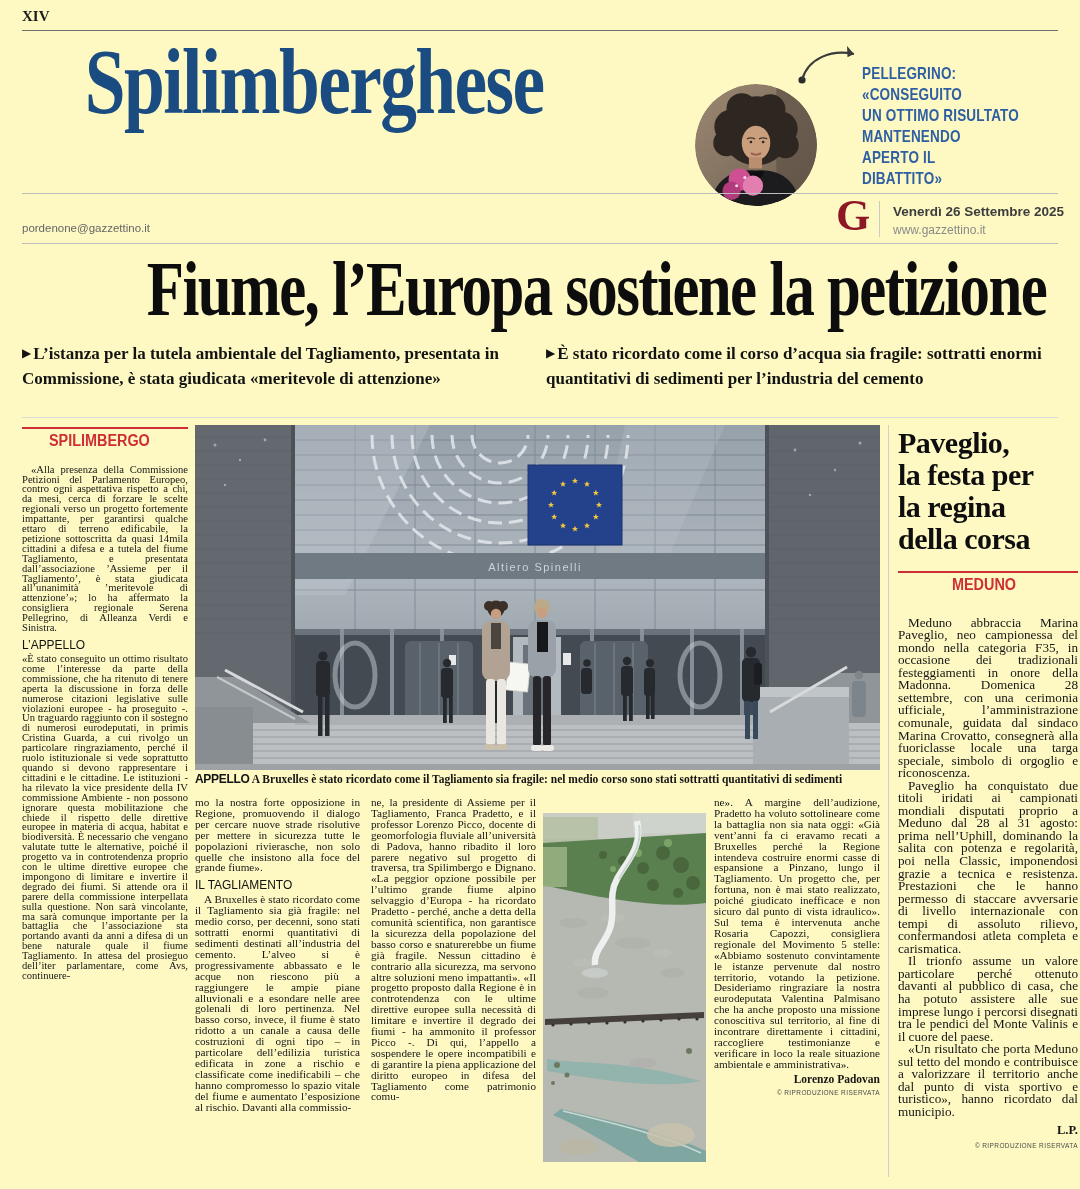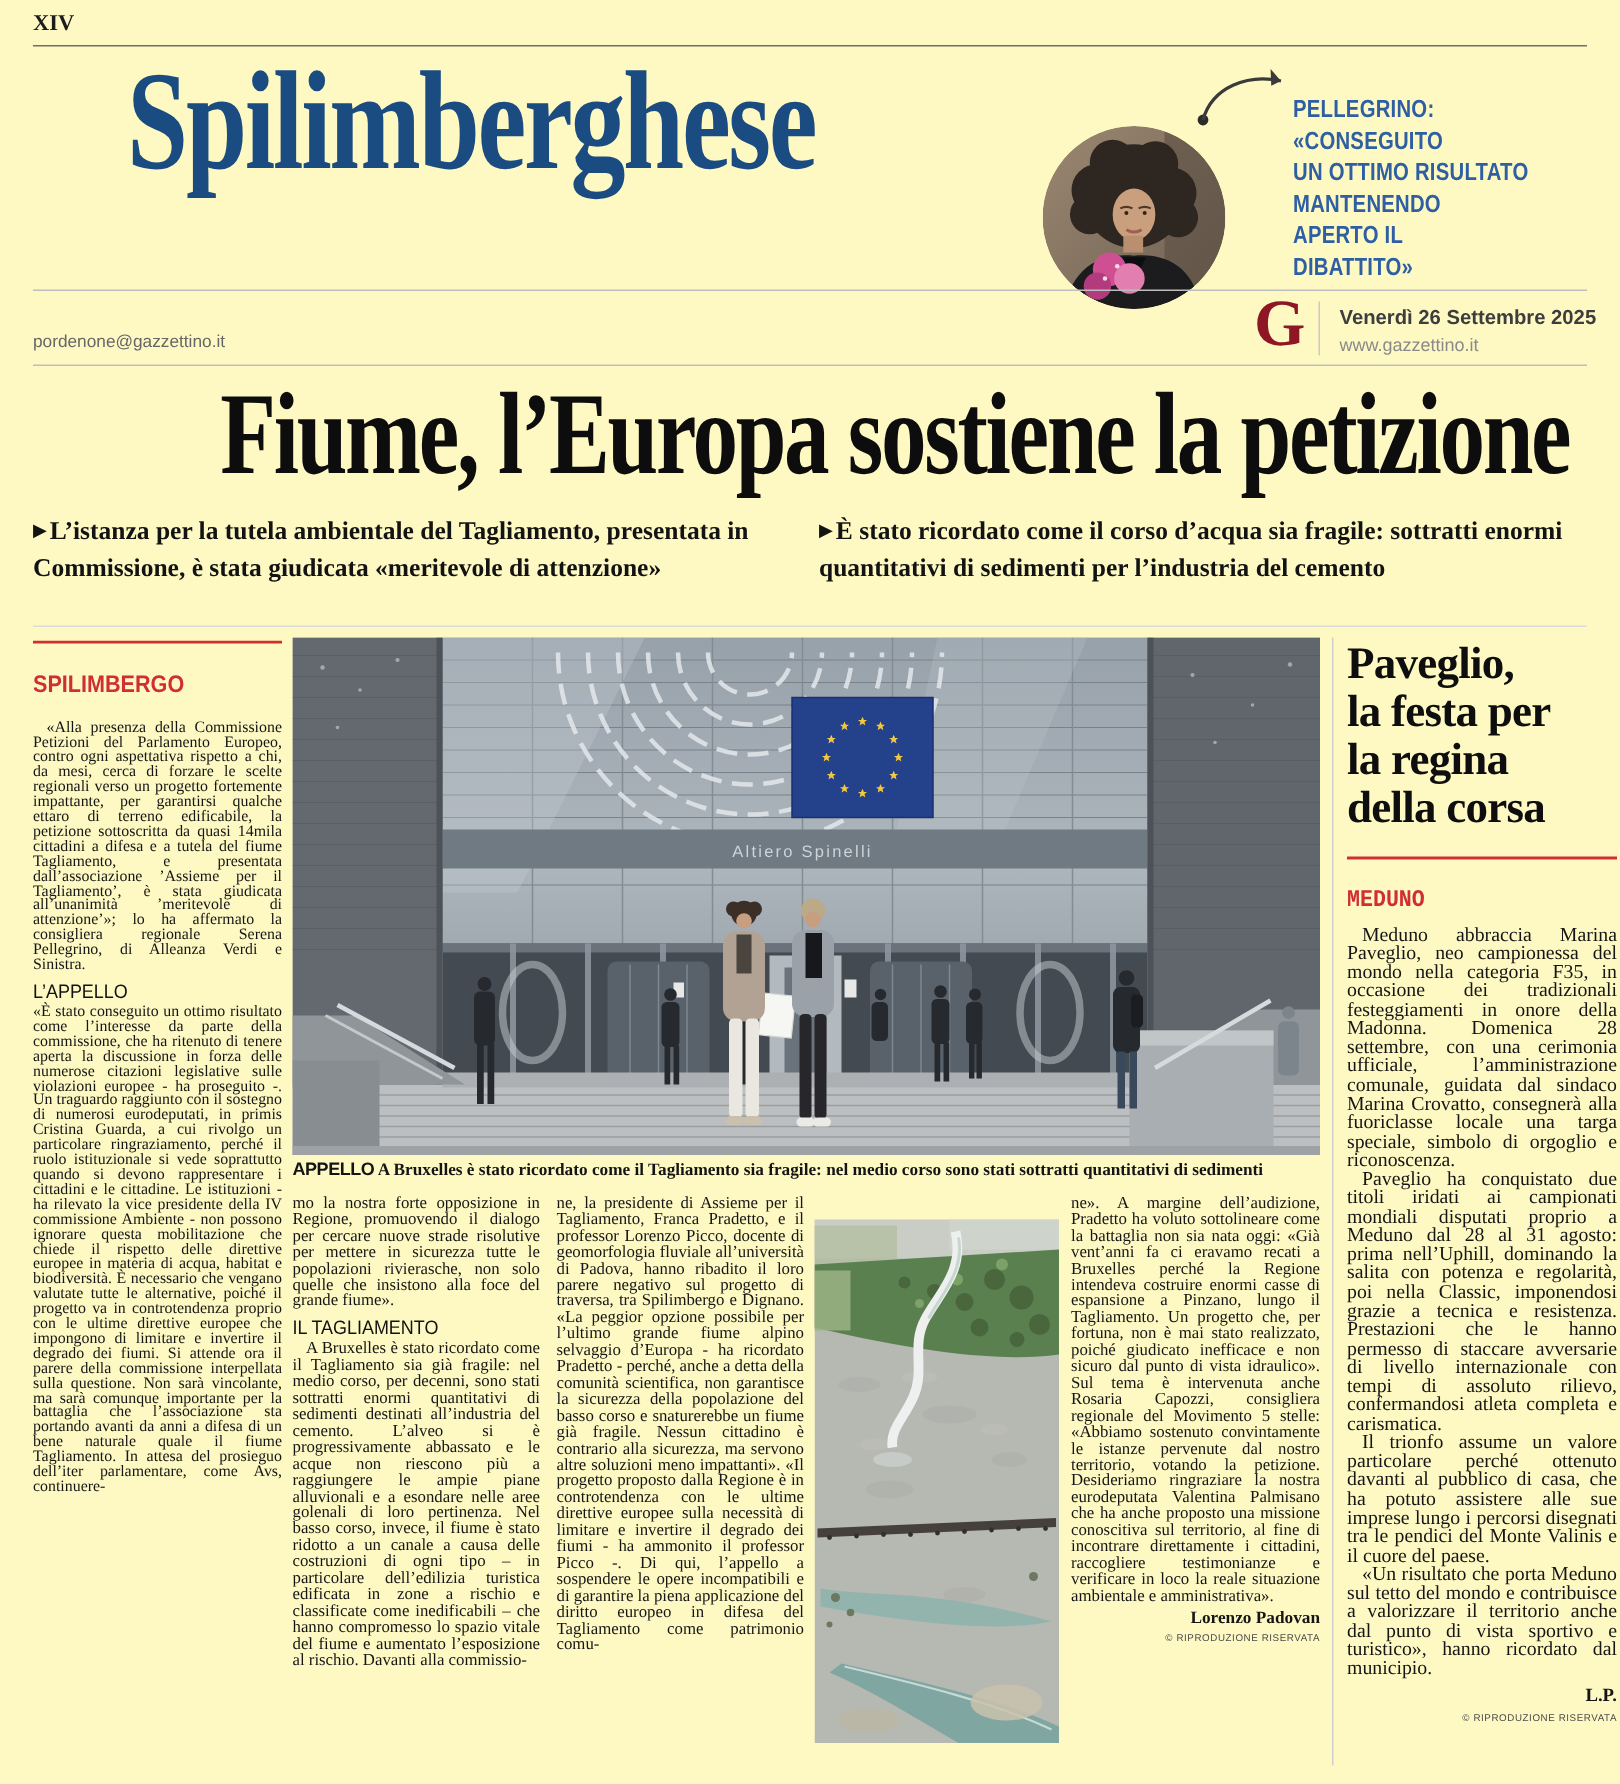--- a/index.html
+++ b/index.html
@@ -26,21 +26,21 @@
 
   
   #headline{left:20px;top:250px;font-size:78px;font-weight:bold;color:#0d0d0d;line-height:1;
             letter-spacing:-2px;transform:scaleX(0.78);}
   .deck{top:341px;width:516px;font-size:17px;font-weight:bold;line-height:25px;color:#131313;}
   .blt{font-size:12px;vertical-align:2px;padding-right:2px;}
   #hairline{left:22px;top:417px;width:1036px;height:1px;background:#dcdcdc;}
 
   
   .kicker{font-family:"Liberation Sans","DejaVu Sans",sans-serif;font-weight:bold;font-size:16px;
-          color:#cf2e35;border-top:2.5px solid #cf2e35;padding-top:19px;line-height:1.1;}
+          color:#cf2e35;border-top:2.5px solid #cf2e35;padding-top:3px;line-height:1.1;text-align:center;}
   .kicker span{display:inline-block;transform:scaleX(0.9);transform-origin:left center;white-space:nowrap;}
   .subhead{font-family:"Liberation Sans","DejaVu Sans",sans-serif;font-weight:normal;font-size:13px;
            color:#111;margin:4px 0 2px 0;}
   .subhead span{display:inline-block;transform:scaleX(0.92);transform-origin:left center;white-space:nowrap;}
 
   
   #leftcol{left:22px;top:427px;width:166px;height:760px;overflow:hidden;}
   #leftcol p{margin:0;font-size:10.6px;line-height:9.9px;text-align:justify;text-indent:9px;}
   #leftcol p.first{margin-top:15px;}
   .bodycol{top:797px;width:165px;height:392px;overflow:hidden;}
@@ -49,23 +49,23 @@
   #caption{left:195px;top:772px;width:686px;font-size:11.5px;font-weight:bold;color:#141414;}
   #caption .capkick{font-family:"Liberation Sans","DejaVu Sans",sans-serif;font-size:12px;letter-spacing:-0.3px;}
   .byline{text-align:right;font-weight:bold;font-size:11.5px;margin-top:3px;}
   .copyright{text-align:right;font-family:"Liberation Sans","DejaVu Sans",sans-serif;font-size:6.5px;
              color:#4a4a4a;letter-spacing:0.4px;margin-top:4px;}
 
   
   #vdiv{left:888px;top:425px;width:1px;height:752px;background:#cfcfcf;}
   #sidebar{left:898px;top:427px;width:180px;height:755px;overflow:hidden;}
   #sideheadline{font-size:30px;font-weight:bold;line-height:32px;color:#0e0e0e;letter-spacing:-0.5px;}
-  #sidebar .kicker{margin-top:16px;font-family:Liberation Mono, monospace;}
+  #sidebar .kicker{margin-top:16px;}
   #sidebar p{margin:0;font-size:13.2px;line-height:12.55px;text-align:justify;text-indent:10px;}
-  #sidebar p.first{margin-top:7px;}
+  #sidebar p.first{margin-top:23px;}
   #sidebar .byline{font-size:12.5px;margin-top:5px;}
 
   
   #mainphoto{left:195px;top:425px;width:685px;height:345px;}
   #riverphoto{left:543px;top:813px;width:163px;height:349px;}
   svg{display:block;}
 </style>
 </head>
 <body>
 

